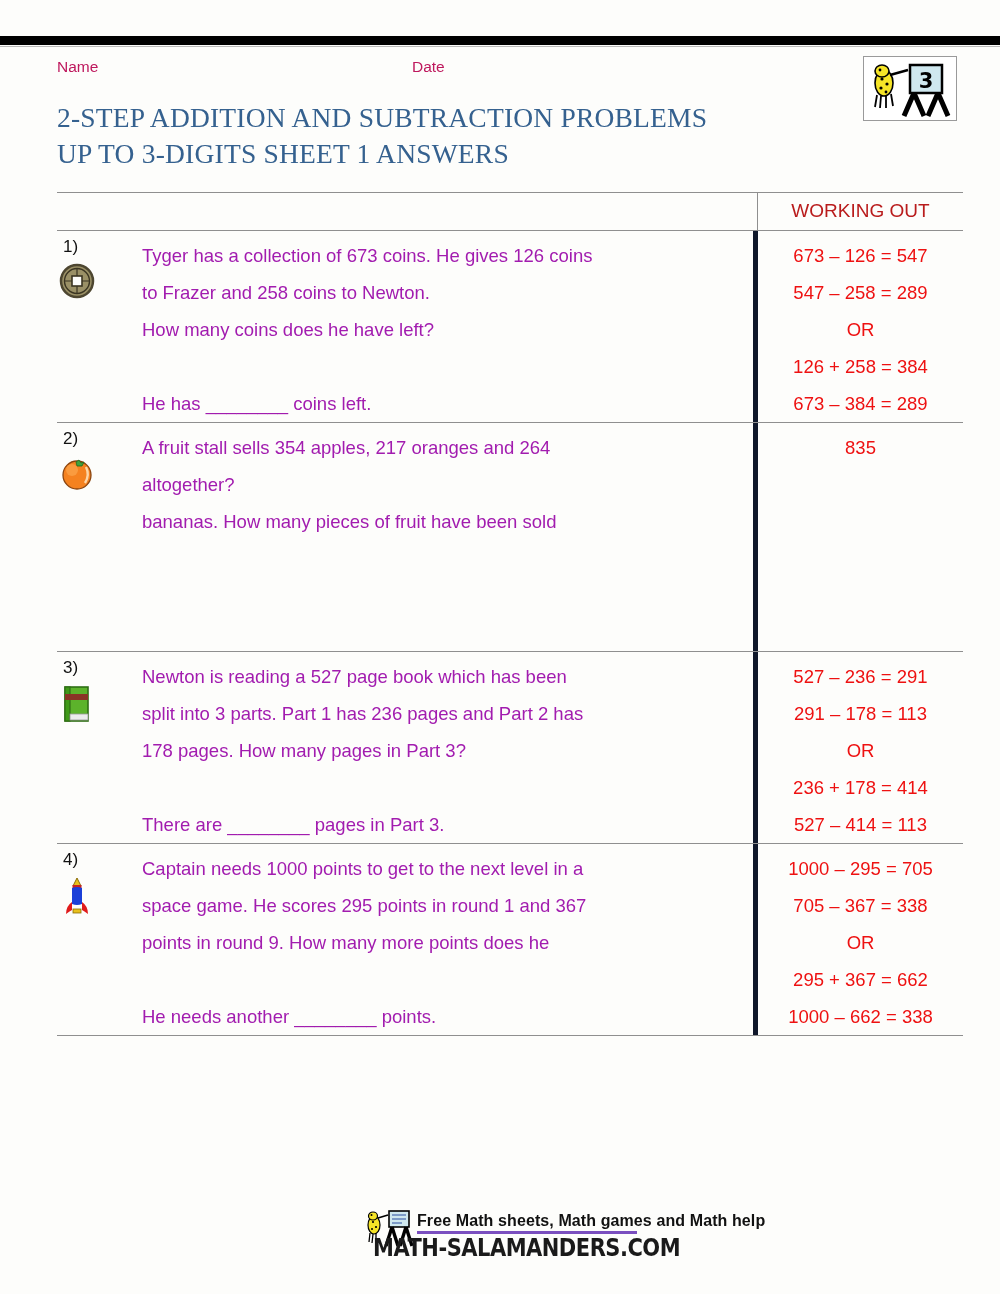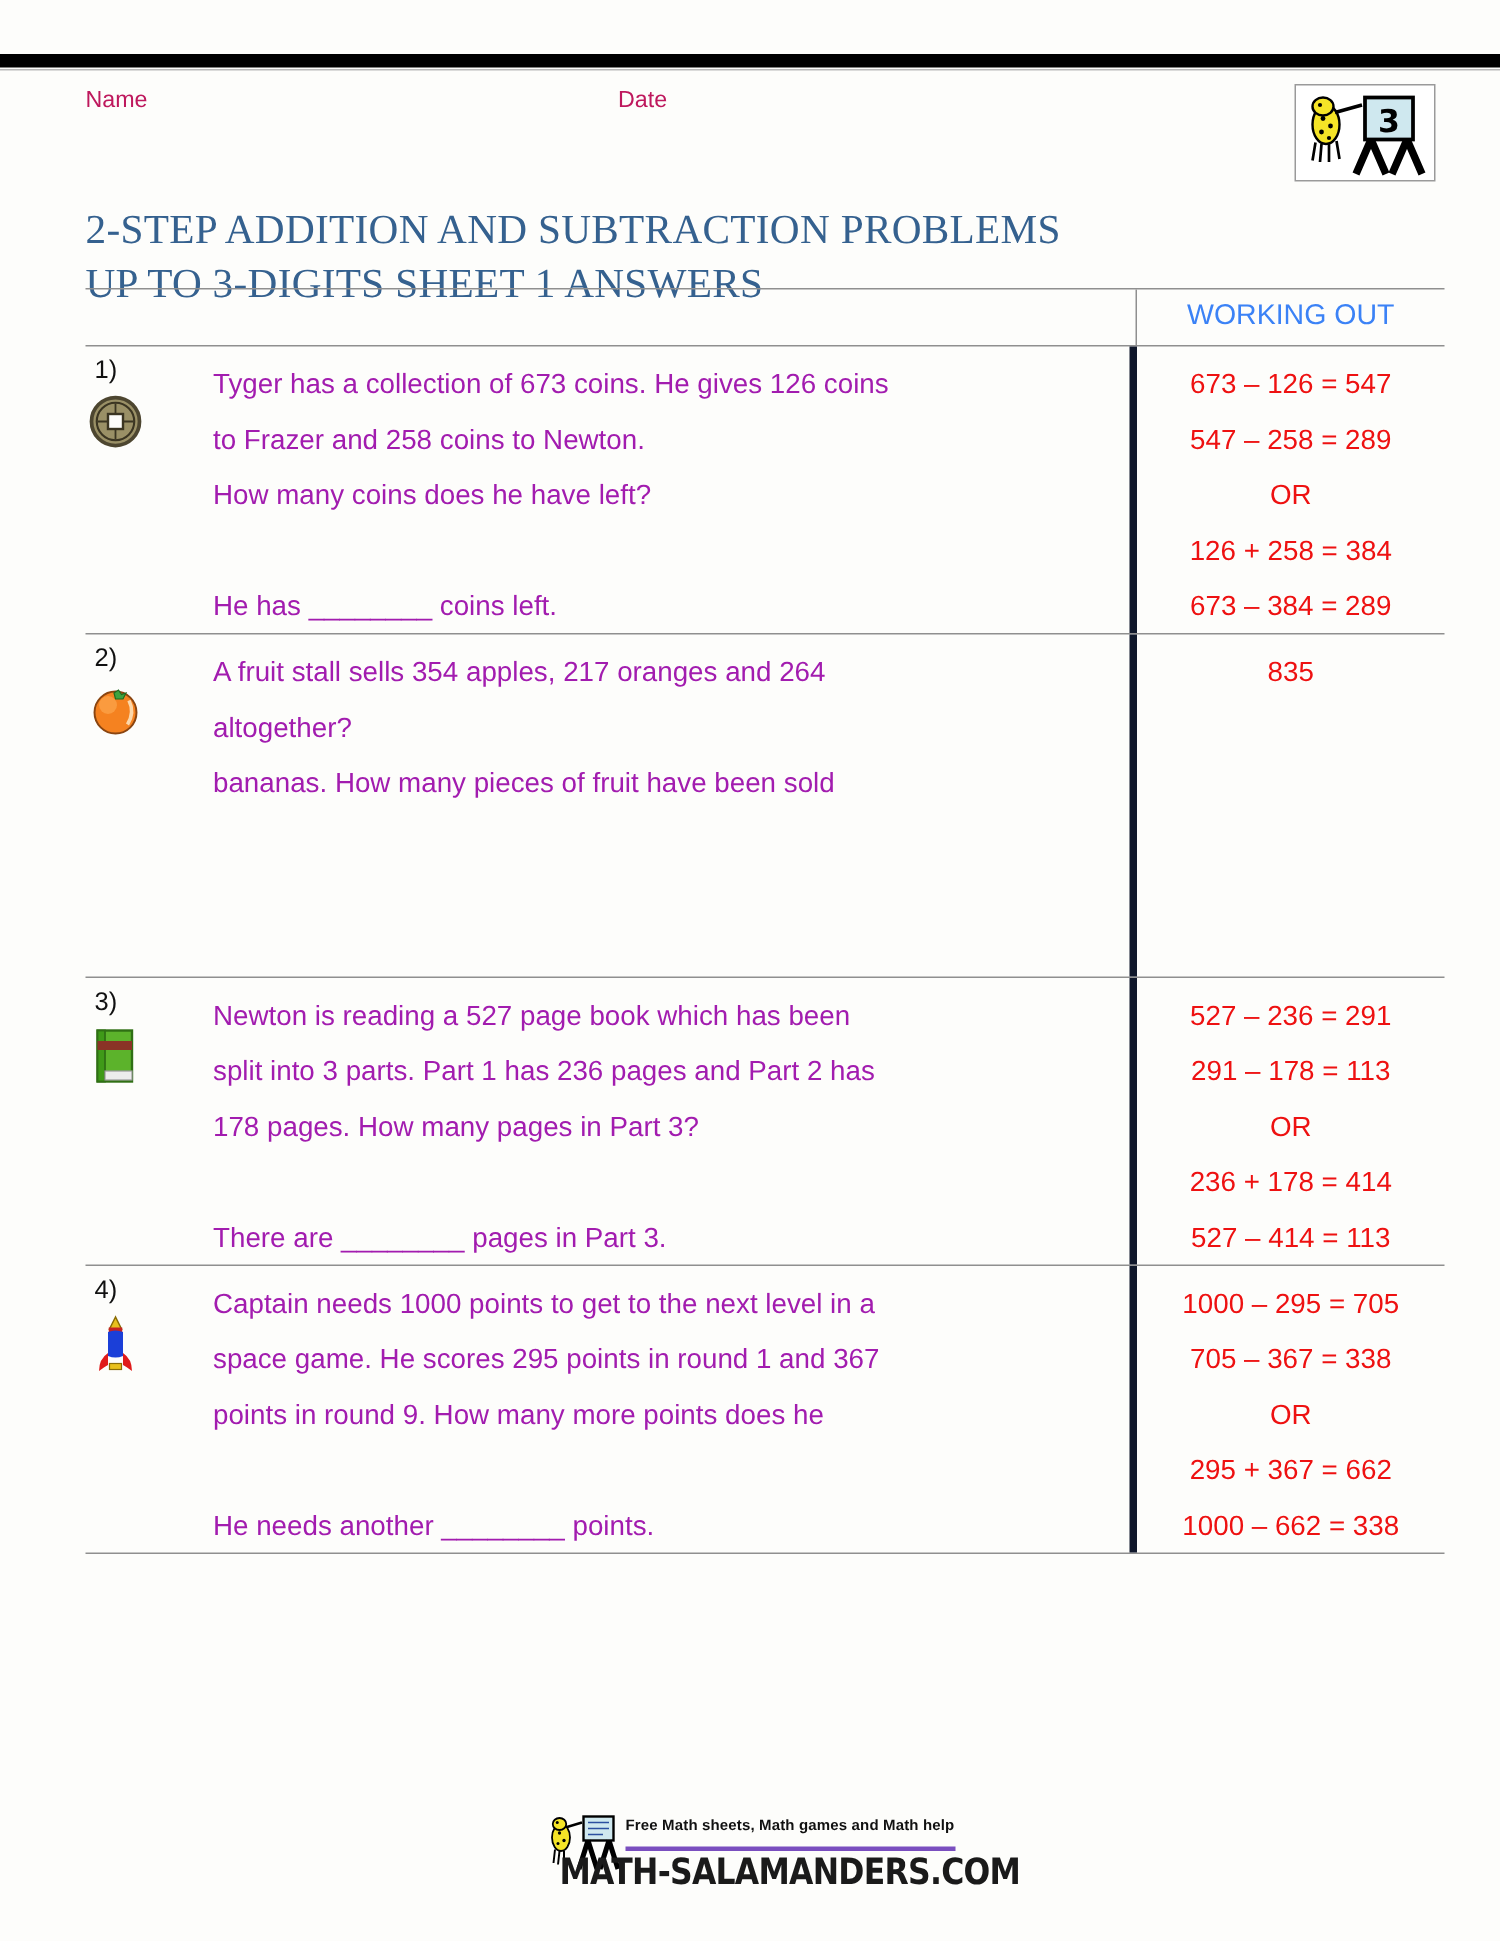--- a/index.html
+++ b/index.html
@@ -70,21 +70,20 @@
   .title {
     position: absolute;
     top: 100px;
     left: 0;
     width: 760px;
     font-family: "Liberation Serif", serif;
     font-size: 27.5px;
     line-height: 36px;
     color: #35618f;
     letter-spacing: .2px;
-    margin-top: 35px;
   }
   .title .l2 { display: block; }
 
   
   .sheet {
     position: absolute;
     top: 192px;
     left: 0;
     width: 906px;
     border-collapse: collapse;
@@ -149,21 +148,21 @@
   
   .head-row { display: flex; }
   .head-spacer { flex: 1 1 auto; }
   .head-work {
     flex: 0 0 205px;
     width: 205px;
     border-left: 1px solid #8f8f8f;
     text-align: center;
     font-size: 19px;
     line-height: 32px;
-    color: #3b82f6;
+    color: #b91c1c;
     padding: 2px 0 3px 0;
   }
 
   
   .footer {
     position: absolute;
     top: 1206px;
     left: 0;
     width: 1000px;
     text-align: center;
@@ -177,21 +176,21 @@
   }
   .foot-logo {
     position: absolute;
     left: 8px;
     top: 2px;
   }
   .foot-tag {
     position: absolute;
     left: 62px;
     top: 6px;
-    font-size: 10px;
+    font-size: 16px;
     font-weight: bold;
     color: #111;
     letter-spacing: .1px;
     white-space: nowrap;
   }
   .foot-rule {
     position: absolute;
     left: 62px;
     top: 25px;
     width: 220px;

